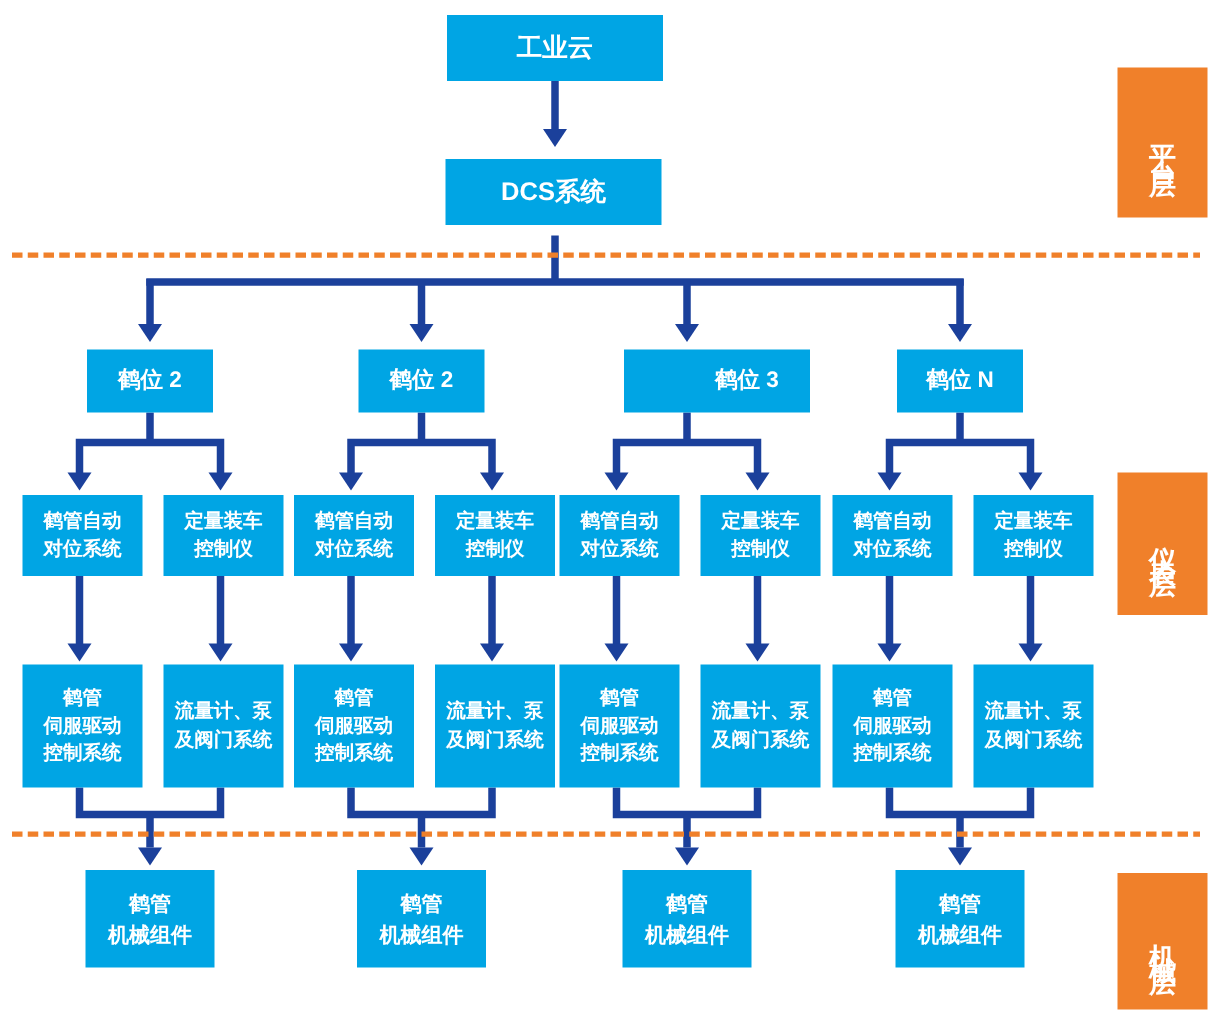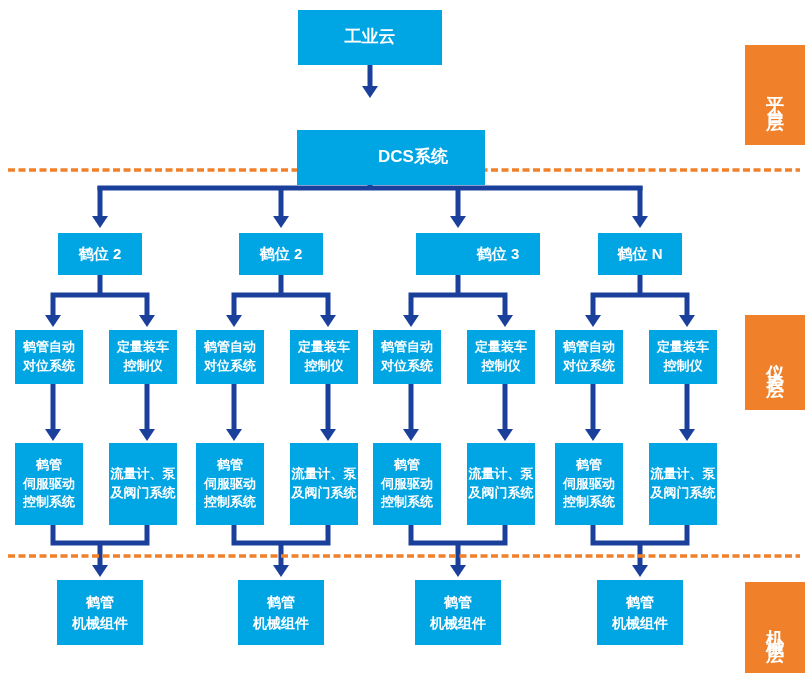--- a/index.html
+++ b/index.html
@@ -29,23 +29,23 @@
     background: var(--node-fill);
     color: var(--text);
     font-weight: bold;
     display: flex;
     align-items: center;
     justify-content: center;
     text-align: center;
     white-space: pre-line;
     line-height: 1.45;
   }
-  .node.top   { width: 144px; height: 55px; font-size: 17px; }
+  .node.top   { width: 144px; height: 44px; font-size: 17px; }
   .node.station { width: 84px; height: 42px; top: 233px; font-size: 15px; }
-  .node.small { width: 68px; font-size: 13px; }
+  .node.small { width: 80px; font-size: 13px; }
   .node.l2    { top: 330px; height: 54px; }
   .node.l4    { top: 443px; height: 82px; }
   .node.mech  { width: 86px; height: 65px; top: 580px; font-size: 14px; }
   .layer-label {
     position: absolute;
     z-index: 1;
     left: 745px;
     width: 60px;
     background: var(--layer-fill);
     color: var(--text);
@@ -143,21 +143,21 @@
       <path class="ln" d="M593,525 V543 H687 V525"></path>
       <path class="ln" d="M640,543 V565"></path>
         <polygon class="hd" points="632,565 648,565 640,577"></polygon>
     </g>
 
     <path class="dash" d="M8,170 H800"></path>
     <path class="dash" d="M8,556 H800"></path>
   </svg>
 
   <div class="node top" style="left:298px; top:10px;">工业云</div>
-  <div class="node top" style="left:297px; top:130px;padding-left:44px;">DCS系统</div>
+  <div class="node top" style="left:297px; top:106px;">DCS系统</div>
 
   <div class="layer-label" style="top:45px;  height:100px;">平台层</div>
   <div class="layer-label" style="top:315px; height:95px;">仪表层</div>
   <div class="layer-label" style="top:582px; height:91px;">机械层</div>
 
   <div class="node station c1">鹤位 2</div>
   <div class="node station c2">鹤位 2</div>
   <div class="node station c3">鹤位 3</div>
   <div class="node station c4">鹤位 N</div>
 

